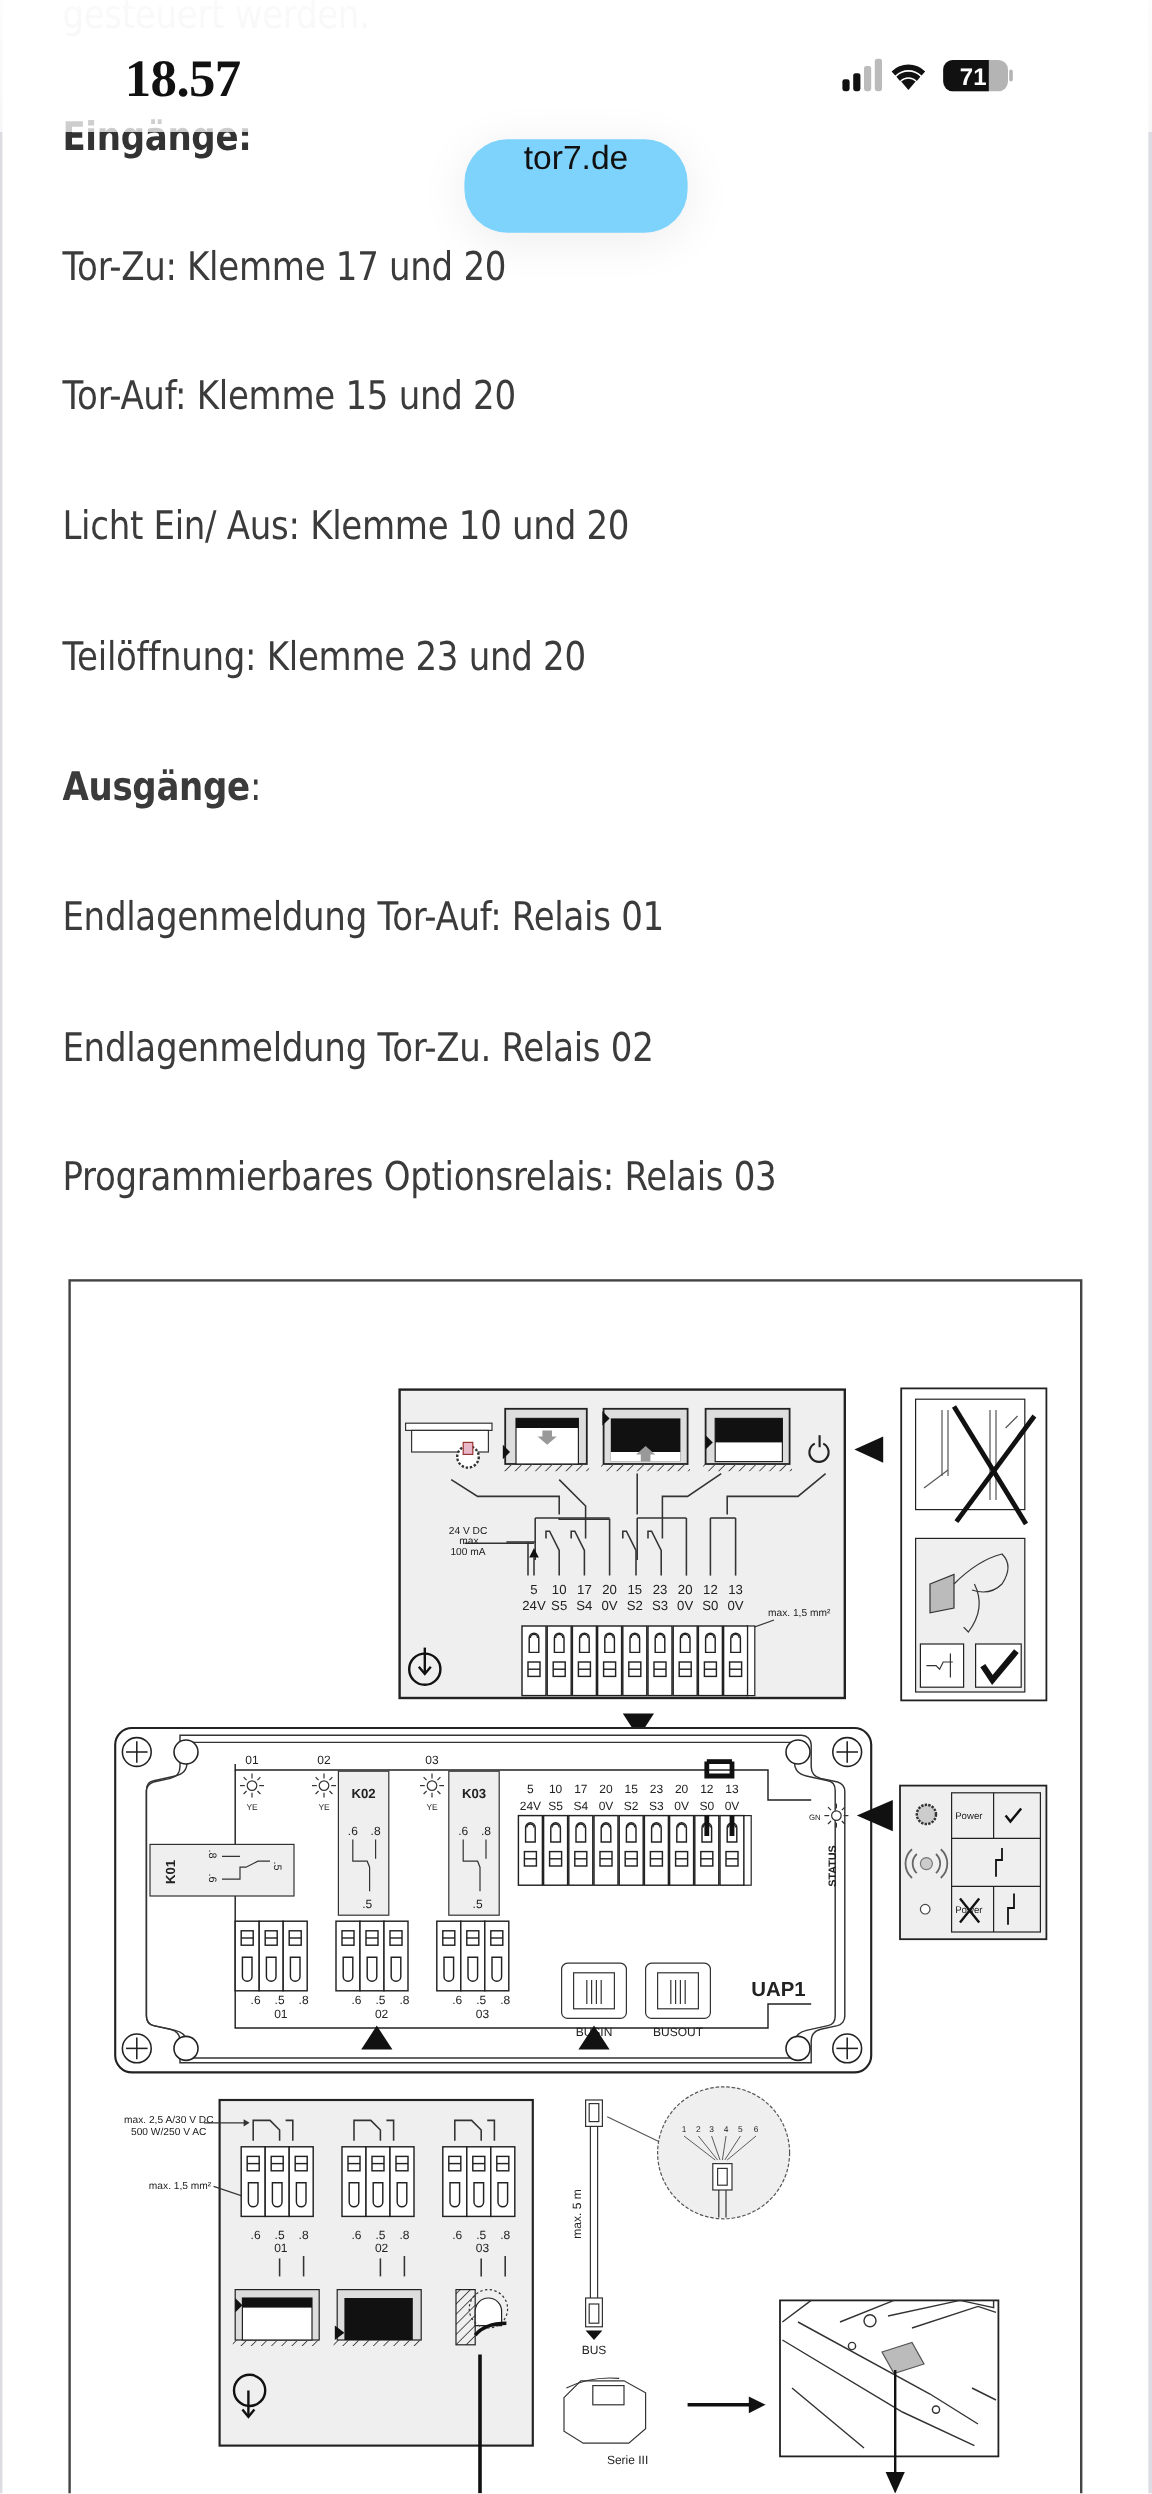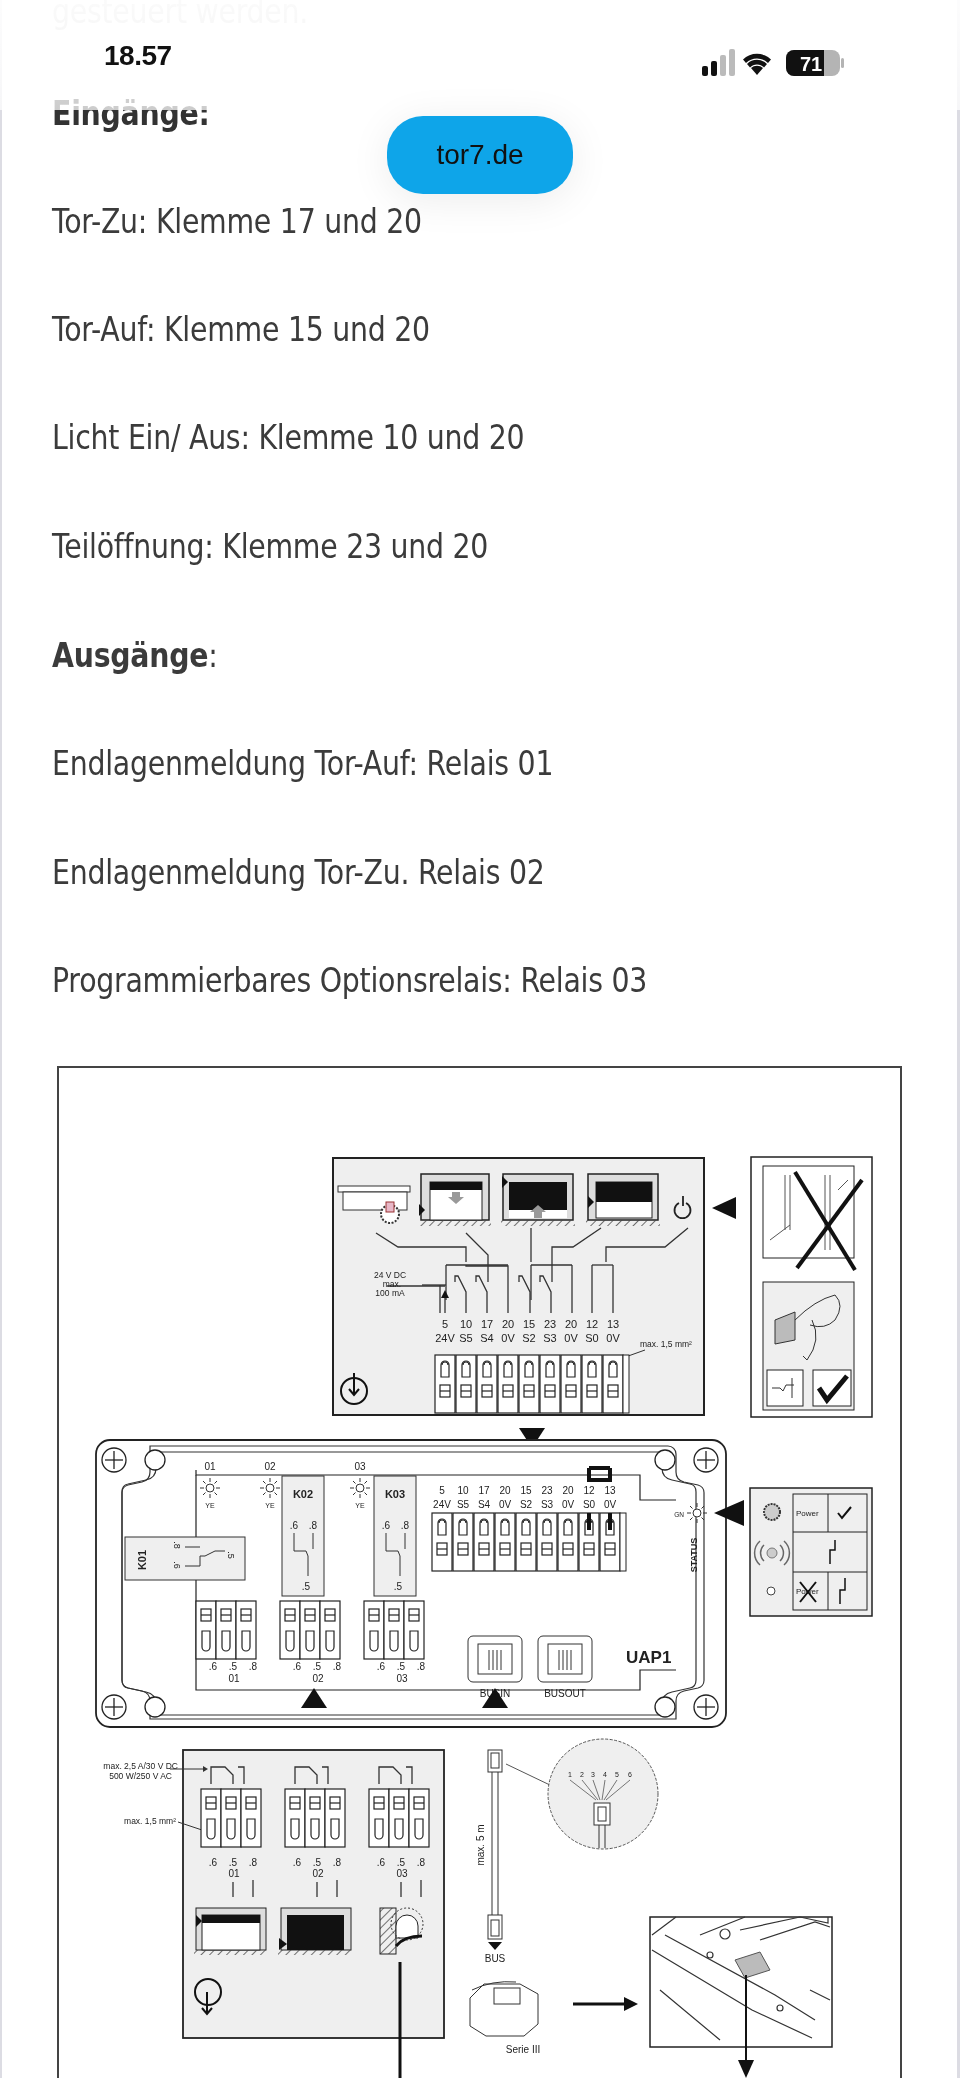--- a/index.html
+++ b/index.html
@@ -4,23 +4,23 @@
 <style>
   html,body{margin:0;padding:0;}
   body{width:960px;height:2078px;position:relative;overflow:hidden;background:#ffffff;font-family:"Liberation Sans",sans-serif;}
   .page-edge-l{position:absolute;left:0;top:0;width:2px;height:2078px;background:#dcdce3;}
   .page-edge-r{position:absolute;right:0;top:0;width:3px;height:2078px;background:#dcdce3;}
   .article{position:absolute;left:52px;top:0;width:860px;}
   .line{position:absolute;left:0;font-size:33px;color:#3b3b3b;white-space:nowrap;letter-spacing:-0.3px;font-family:"DejaVu Sans",sans-serif;transform:scaleX(0.86);transform-origin:left center;}
   .line.bold{font-weight:bold;color:#333;}
   .faded{color:#c4c4c4;}
   .statusbar{position:absolute;left:0;top:0;width:960px;height:110px;background:linear-gradient(to bottom,rgba(255,255,255,0.92),rgba(255,255,255,0.75));}
-  .time{position:absolute;left:104px;top:40px;font-size:28px;font-weight:bold;color:#111;font-family:Liberation Sans, sans-serif;letter-spacing:-0.5px;}
+  .time{position:absolute;left:104px;top:40px;font-size:44px;font-weight:bold;color:#111;font-family:Liberation Serif, serif;letter-spacing:-0.5px;}
   .status-icons{position:absolute;left:700px;top:44px;height:40px;}
-  .url-pill{position:absolute;left:387px;top:116px;width:186px;height:78px;border-radius:36px;background:#0ea5e9;box-shadow:0 6px 40px rgba(0,0,0,0.08);display:flex;align-items:center;justify-content:center;}
+  .url-pill{position:absolute;left:387px;top:116px;width:186px;height:78px;border-radius:36px;background:#7dd3fc;box-shadow:0 6px 40px rgba(0,0,0,0.08);display:flex;align-items:flex-start;justify-content:center;}
   .url-text{font-size:28px;color:#111;font-family:"Liberation Sans",sans-serif;}
   .diagram{position:absolute;left:0;top:0;width:960px;height:2078px;pointer-events:none;}
   .diagram text{font-family:"Liberation Sans",sans-serif;fill:#222;}
 </style>
 </head>
 <body>
 
 <div class="page-edge-l"></div>
 <div class="page-edge-r"></div>
 

